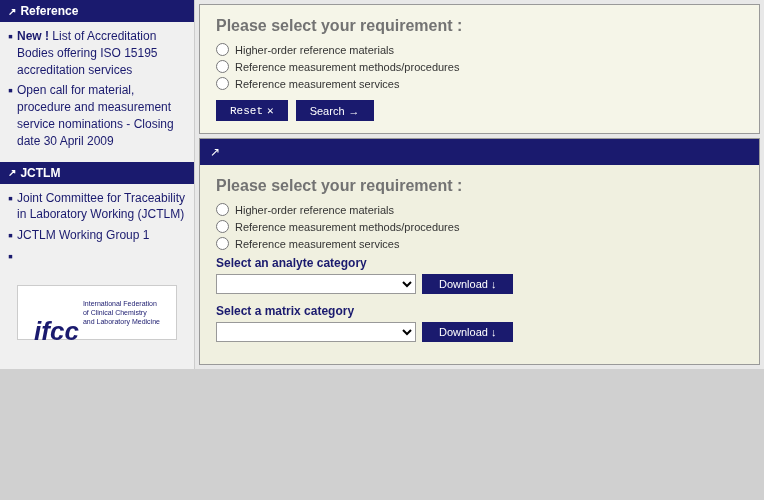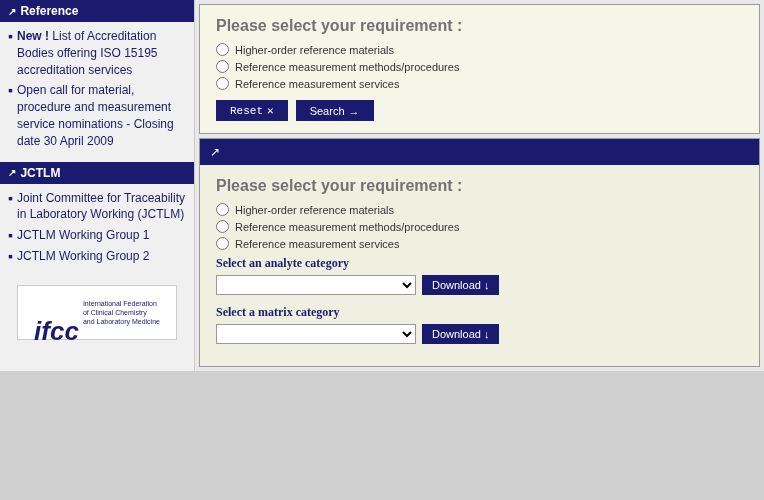--- a/index.html
+++ b/index.html
@@ -190,42 +190,41 @@
 
     .select-row {
       margin-bottom: 10px;
     }
 
     .select-label {
       font-size: 12px;
       color: #1a1a6e;
       font-weight: bold;
       margin-bottom: 4px;
-      font-family: Liberation Serif, serif;
     }
 
     .select-with-btn {
       display: flex;
       align-items: center;
       gap: 6px;
     }
 
     .select-with-btn select {
       width: 200px;
       font-size: 11px;
       padding: 2px;
       border: 1px solid #999;
       background: white;
     }
 
     .btn-download {
       background: #1a1a6e;
       color: white;
       border: none;
-      padding: 4px 10px;
+      padding: 4px 17px;
       font-size: 11px;
       cursor: pointer;
       display: flex;
       align-items: center;
       gap: 3px;
     }
   </style>
 </head>
 <body>
 
@@ -261,21 +260,20 @@
       <div class="sidebar-item">
         <span class="bullet">▪</span>
         <a href="#">Joint Committee for Traceability in Laboratory Working (JCTLM)</a>
       </div>
       <div class="sidebar-item">
         <span class="bullet">▪</span>
         <a href="#">JCTLM Working Group 1</a>
       </div>
       <div class="sidebar-item">
         <span class="bullet">▪</span>
-        <a href="#">JCTLM Working Group 2</a>
       </div>
     </div>
   </div>
 
   <div class="logo-area">
 
     <div class="ifcc-logo">
       <div class="ifcc-container">
         <div style="font-size:26px;font-weight:bold;color:#1a1a6e;font-style:italic;margin-top:38px;">ifcc</div>
         <div style="font-size:7px;color:#1a1a6e;line-height:1.3;max-width:80px;">

